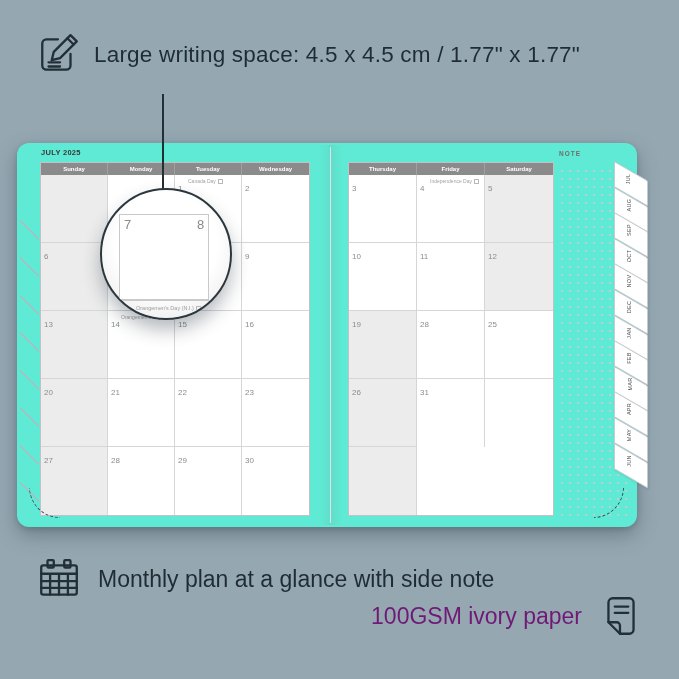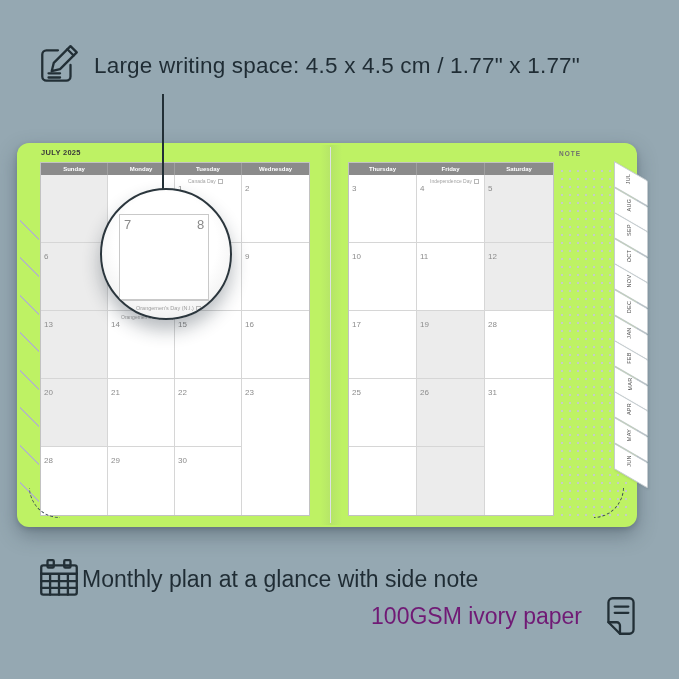--- a/index.html
+++ b/index.html
@@ -4,23 +4,23 @@
 <style>
   * { box-sizing: border-box; margin: 0; padding: 0; }
   body {
     width: 679px; height: 679px;
     font-family: "Liberation Sans", sans-serif;
     background: #95a8b2;
   }
   .stage { position: relative; width: 679px; height: 679px; background: #95a8b2; overflow: hidden; }
 
   
-  .feature-top { position: absolute; left: 36px; top: 43px; display: flex; gap: 12px; align-items: center; }
+  .feature-top { position: absolute; left: 36px; top: 32px; display: flex; gap: 12px; align-items: center; }
   .feature-top .txt { font-size: 22.5px; color: #1f2c34; white-space: nowrap; letter-spacing: 0.2px; }
-  .feature-b1 { position: absolute; left: 36px; top: 556px; display: flex; gap: 0; align-items: center; }
+  .feature-b1 { position: absolute; left: 36px; top: 556px; display: flex; gap: 16px; align-items: center; }
   .feature-b1 .txt { font-size: 23px; color: #1f2c34; white-space: nowrap; }
   .feature-b2 { position: absolute; right: 97px; top: 603px; font-size: 23px; color: #701a75; white-space: nowrap; }
   .paper-icon-wrap { position: absolute; left: 598px; top: 593px; }
   .icon svg { display: block; }
 
   
   .connector { position: absolute; left: 162px; top: 94px; width: 2px; height: 96px; background: #222f36; z-index: 4; }
   .magnifier {
     position: absolute; left: 100px; top: 188px; width: 132px; height: 132px;
     border-radius: 50%; border: 2px solid #2b363d;
@@ -36,21 +36,21 @@
   .mag-date { position: absolute; left: 19px; top: 112px; font-size: 9px; color: #8a8a8a; }
   .mag-holiday { position: absolute; left: 34px; top: 115px; font-size: 5.5px; color: #9d9d9d; white-space: nowrap; }
   .mag-holiday::after, .holiday::after {
     content: ""; display: inline-block; width: 3px; height: 3px;
     border: 1px solid #b8b8b8; margin-left: 2px; vertical-align: middle;
   }
 
   
   .planner {
     position: absolute; left: 17px; top: 143px; width: 620px; height: 384px;
-    background: #bef264; border-radius: 12px;
+    background: #5eead4; border-radius: 12px;
     box-shadow: 0 8px 20px rgba(34,50,60,0.35), 0 2px 5px rgba(34,50,60,0.2);
   }
   .month-title { position: absolute; left: 24px; top: 5px; font-size: 7.5px; font-weight: bold; color: #3a3a3a; letter-spacing: 0.3px; }
   .left-hatch {
     position: absolute; left: 3px; top: 62px; width: 19px; height: 314px;
     background: repeating-linear-gradient(45deg, transparent 0 25px, #b3babd 25px 26.5px);
   }
   .gutter-shade { position: absolute; left: 303px; top: 2px; width: 22px; height: 380px;
     background: linear-gradient(90deg, rgba(120,130,136,0) 0%, rgba(120,130,136,0.12) 50%, rgba(120,130,136,0) 100%); }
   .gutter { position: absolute; left: 313px; top: 4px; height: 376px; width: 1px; background: #dfe2e4; }
@@ -128,39 +128,39 @@
         <div class="cell"><span class="date">8</span></div>
         <div class="cell"><span class="date">9</span></div>
         <div class="cell weekend"><span class="date">13</span></div>
         <div class="cell"><span class="date">14</span><span class="holiday">Orangemen's Day (N.I.)</span></div>
         <div class="cell"><span class="date">15</span></div>
         <div class="cell"><span class="date">16</span></div>
         <div class="cell weekend"><span class="date">20</span></div>
         <div class="cell"><span class="date">21</span></div>
         <div class="cell"><span class="date">22</span></div>
         <div class="cell"><span class="date">23</span></div>
+        <div class="cell weekend"><span class="date">27</span></div>
         <div class="cell"><span class="date">28</span></div>
         <div class="cell"><span class="date">29</span></div>
         <div class="cell"><span class="date">30</span></div>
       </div>
 
     <div class="gutter-shade"></div>
     <div class="gutter"></div>
 
     <div class="cal" id="cal-right">
         <div class="hdr">Thursday</div>
         <div class="hdr">Friday</div>
         <div class="hdr">Saturday</div>
         <div class="cell"><span class="date">3</span></div>
         <div class="cell"><span class="date">4</span><span class="holiday">Independence Day</span></div>
         <div class="cell weekend"><span class="date">5</span></div>
         <div class="cell"><span class="date">10</span></div>
         <div class="cell"><span class="date">11</span></div>
         <div class="cell weekend"><span class="date">12</span></div>
-        <div class="cell"><span class="date">17</span></div>
         <div class="cell weekend"><span class="date">19</span></div>
         <div class="cell"><span class="date">28</span></div>
         <div class="cell"><span class="date">25</span></div>
         <div class="cell weekend"><span class="date">26</span></div>
         <div class="cell"><span class="date">31</span></div>
         <div class="cell"></div>
         <div class="cell weekend"></div>
       </div>
 
     <div class="note-label">NOTE</div>

